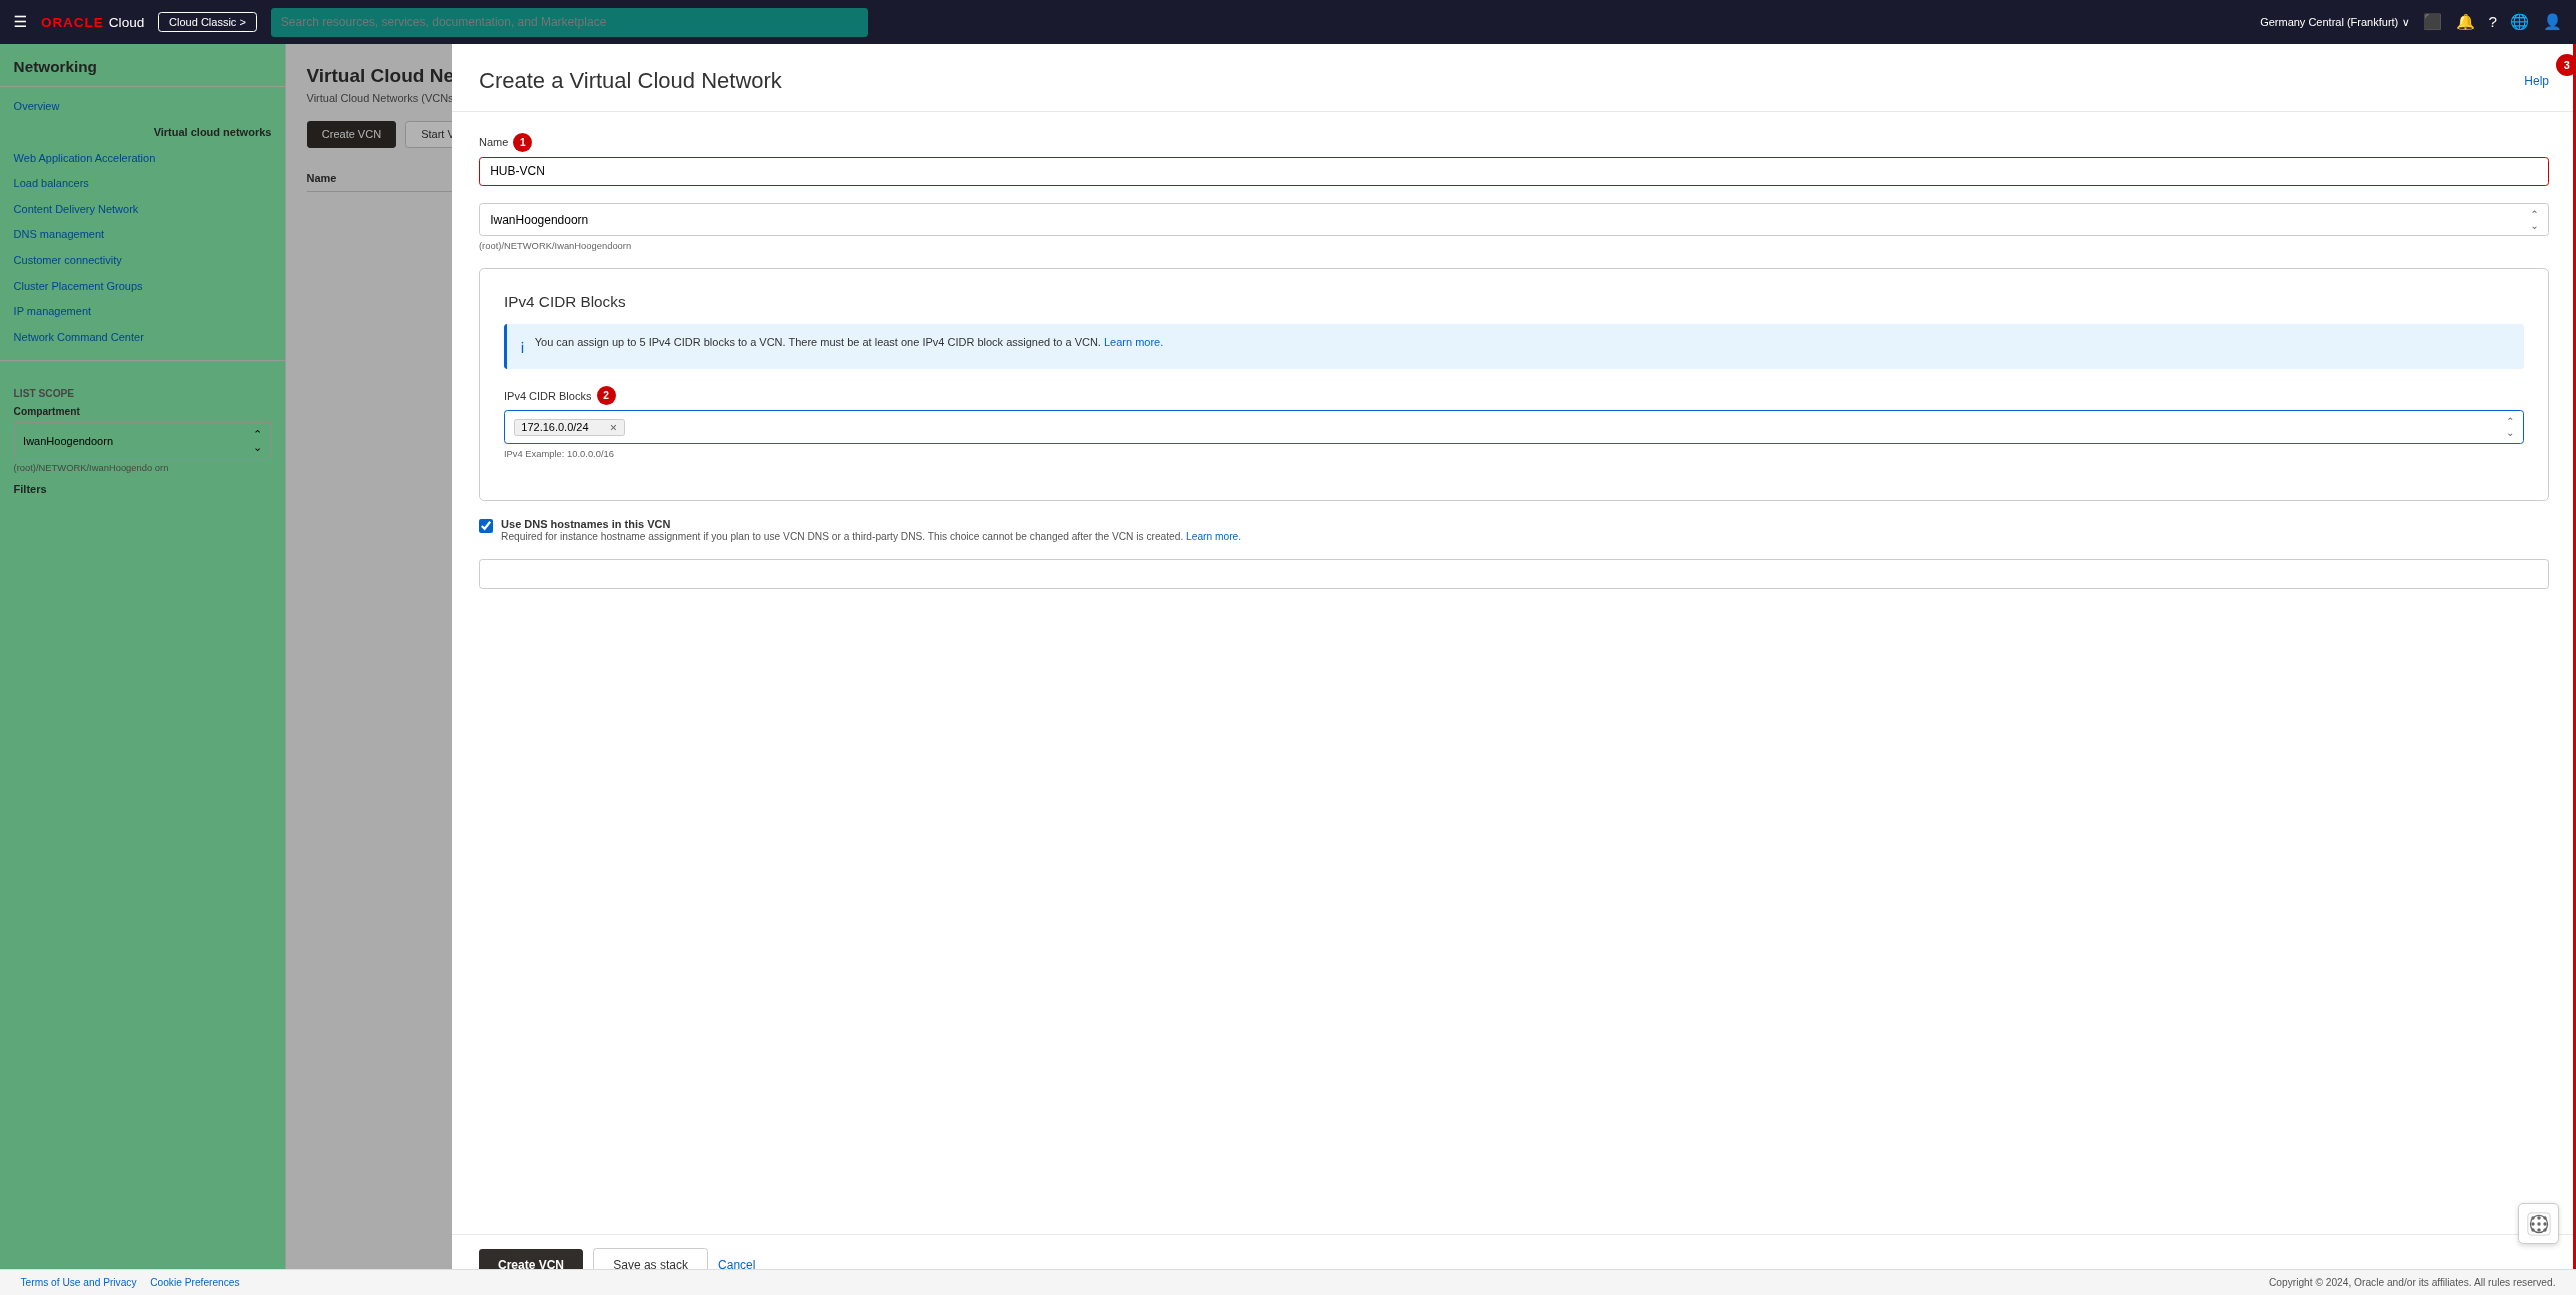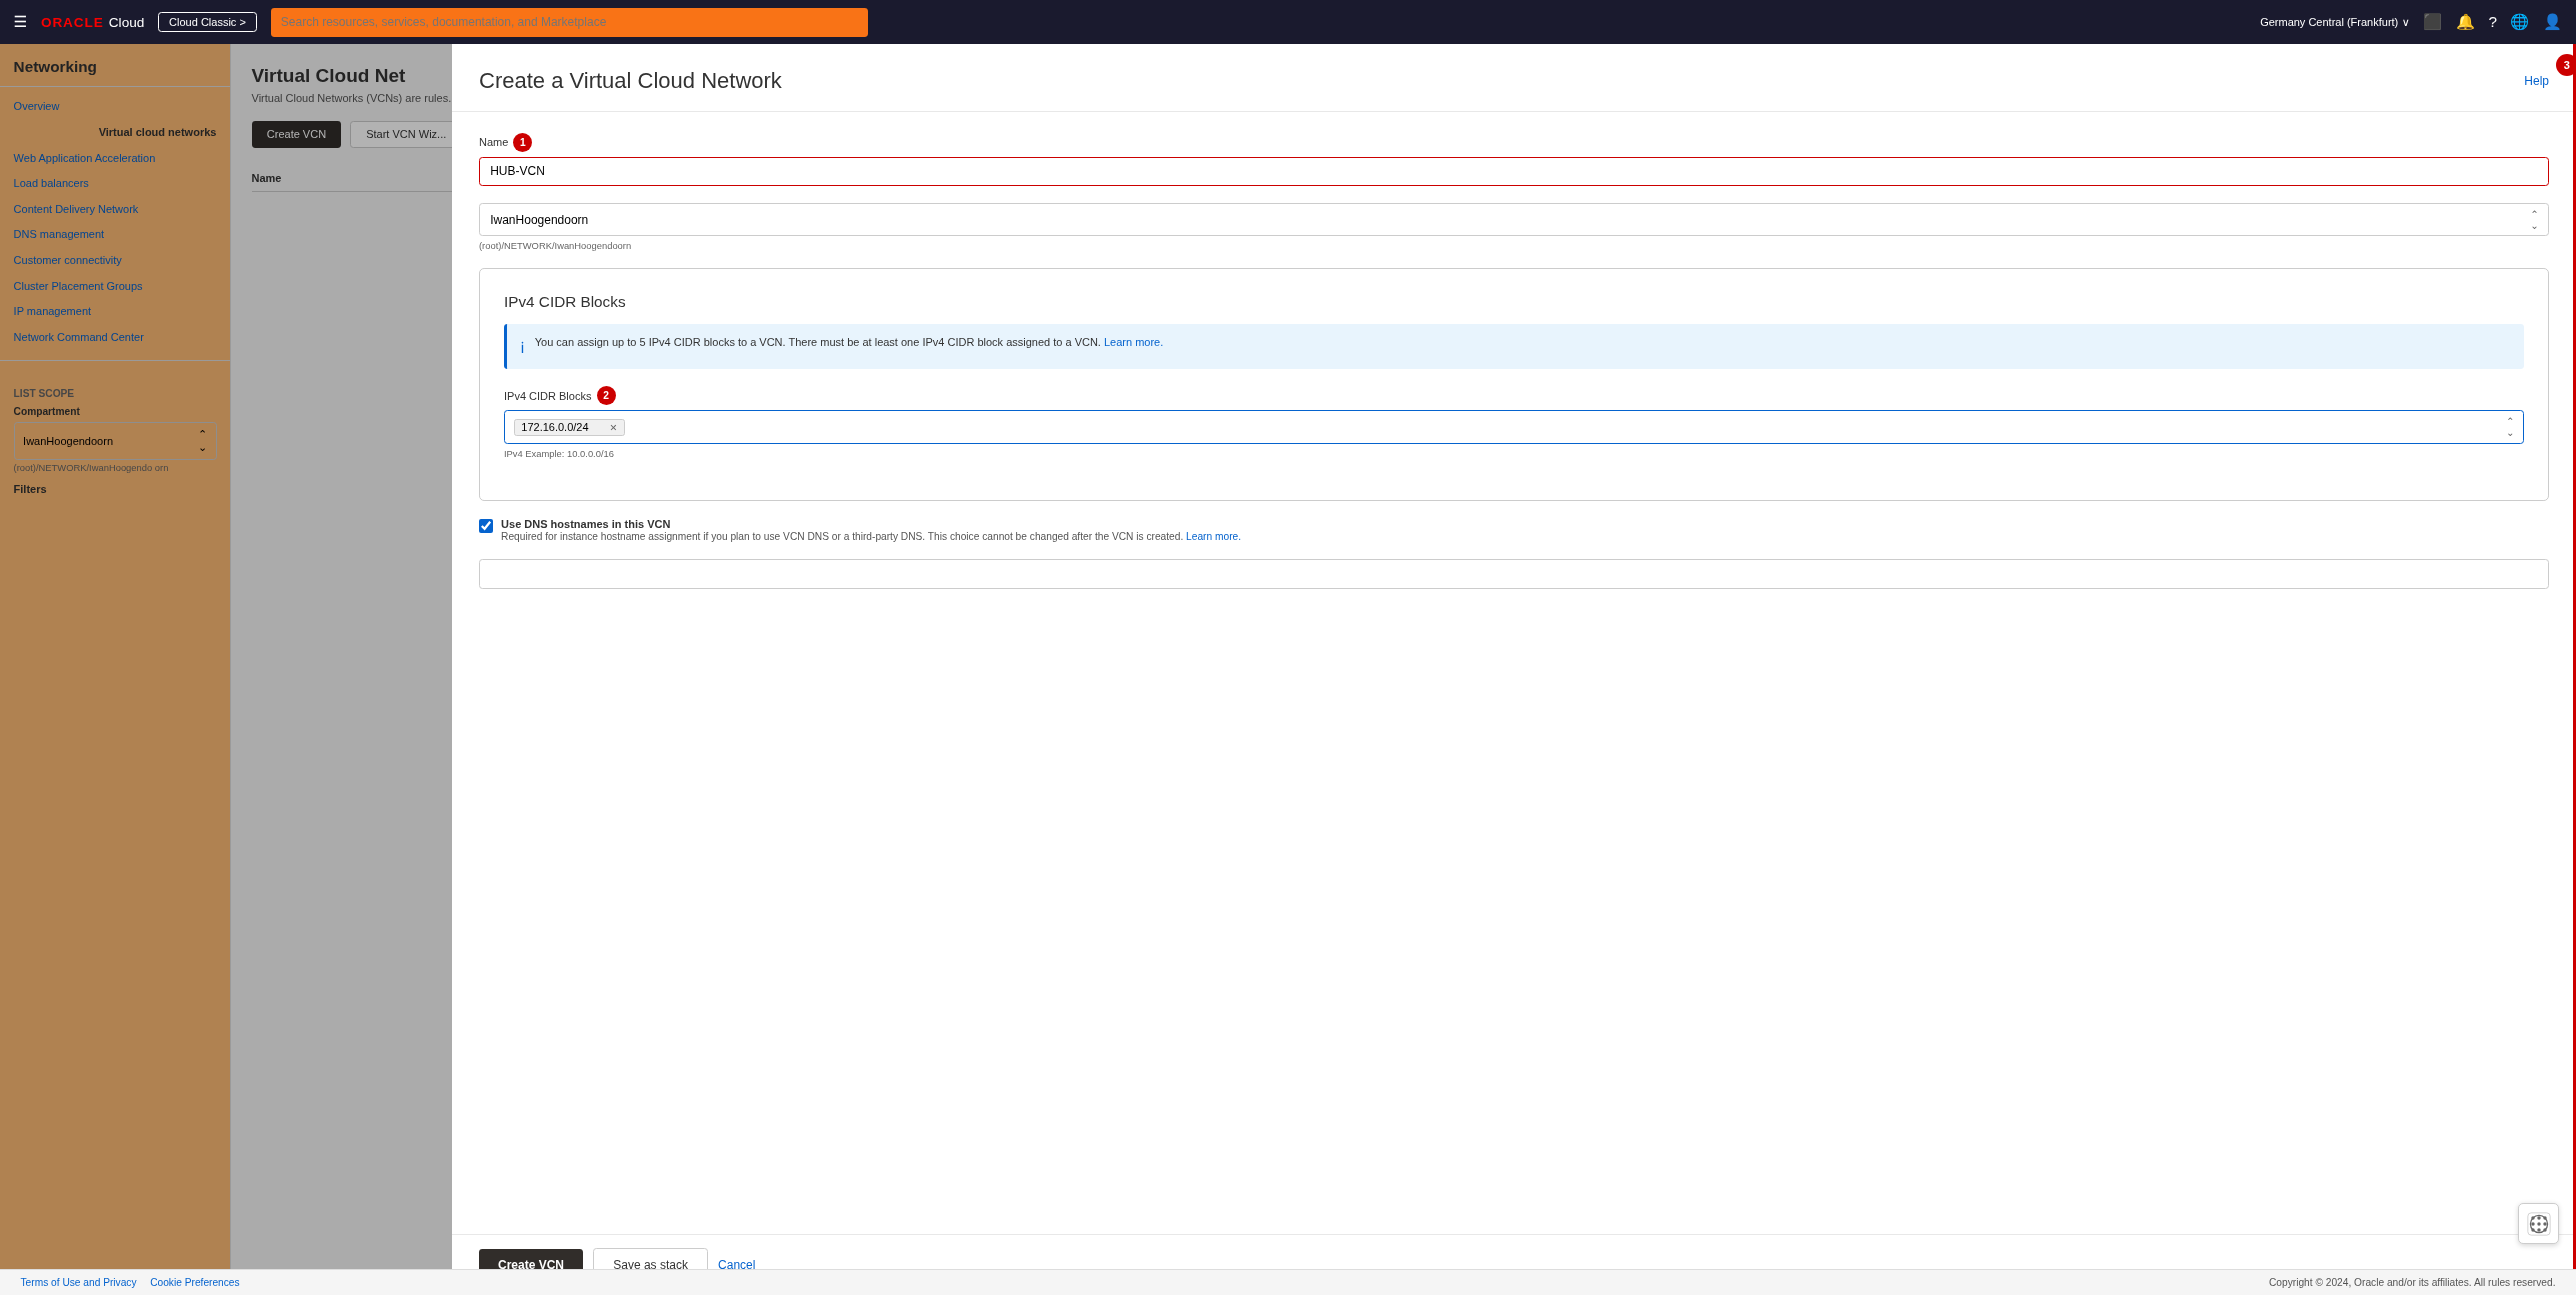--- a/index.html
+++ b/index.html
@@ -33,21 +33,21 @@
       display: flex; align-items: center; gap: 3.4px;
     }
     .search-bar {
       flex: 1;
       max-width: 597px;
       height: 29px;
       border: none;
       border-radius: 3.4px;
       padding: 0 10.2px;
       font-size: 12px;
-      background: #f97316;
+      background: #0f766e;
     }
     .nav-right {
       margin-left: auto;
       display: flex;
       align-items: center;
       gap: 13.6px;
       color: white;
       font-size: 11px;
     }
     .nav-right .region { cursor: pointer; display: flex; align-items: center; gap: 3.4px; }
@@ -55,22 +55,22 @@
 
     
     .main-layout {
       display: flex;
       margin-top: 44px;
       min-height: calc(100vh - 44px);
     }
 
     
     .sidebar {
-      width: 231px;
-      background: #fdba74;
+      width: 286px;
+      background: #86efac;
       border-right: 0.9px solid #ddd;
       padding: 13.6px 0;
       flex-shrink: 0;
       display: flex;
       flex-direction: column;
     }
     .sidebar-title {
       font-size: 15.3px;
       font-weight: 600;
       color: #333;

